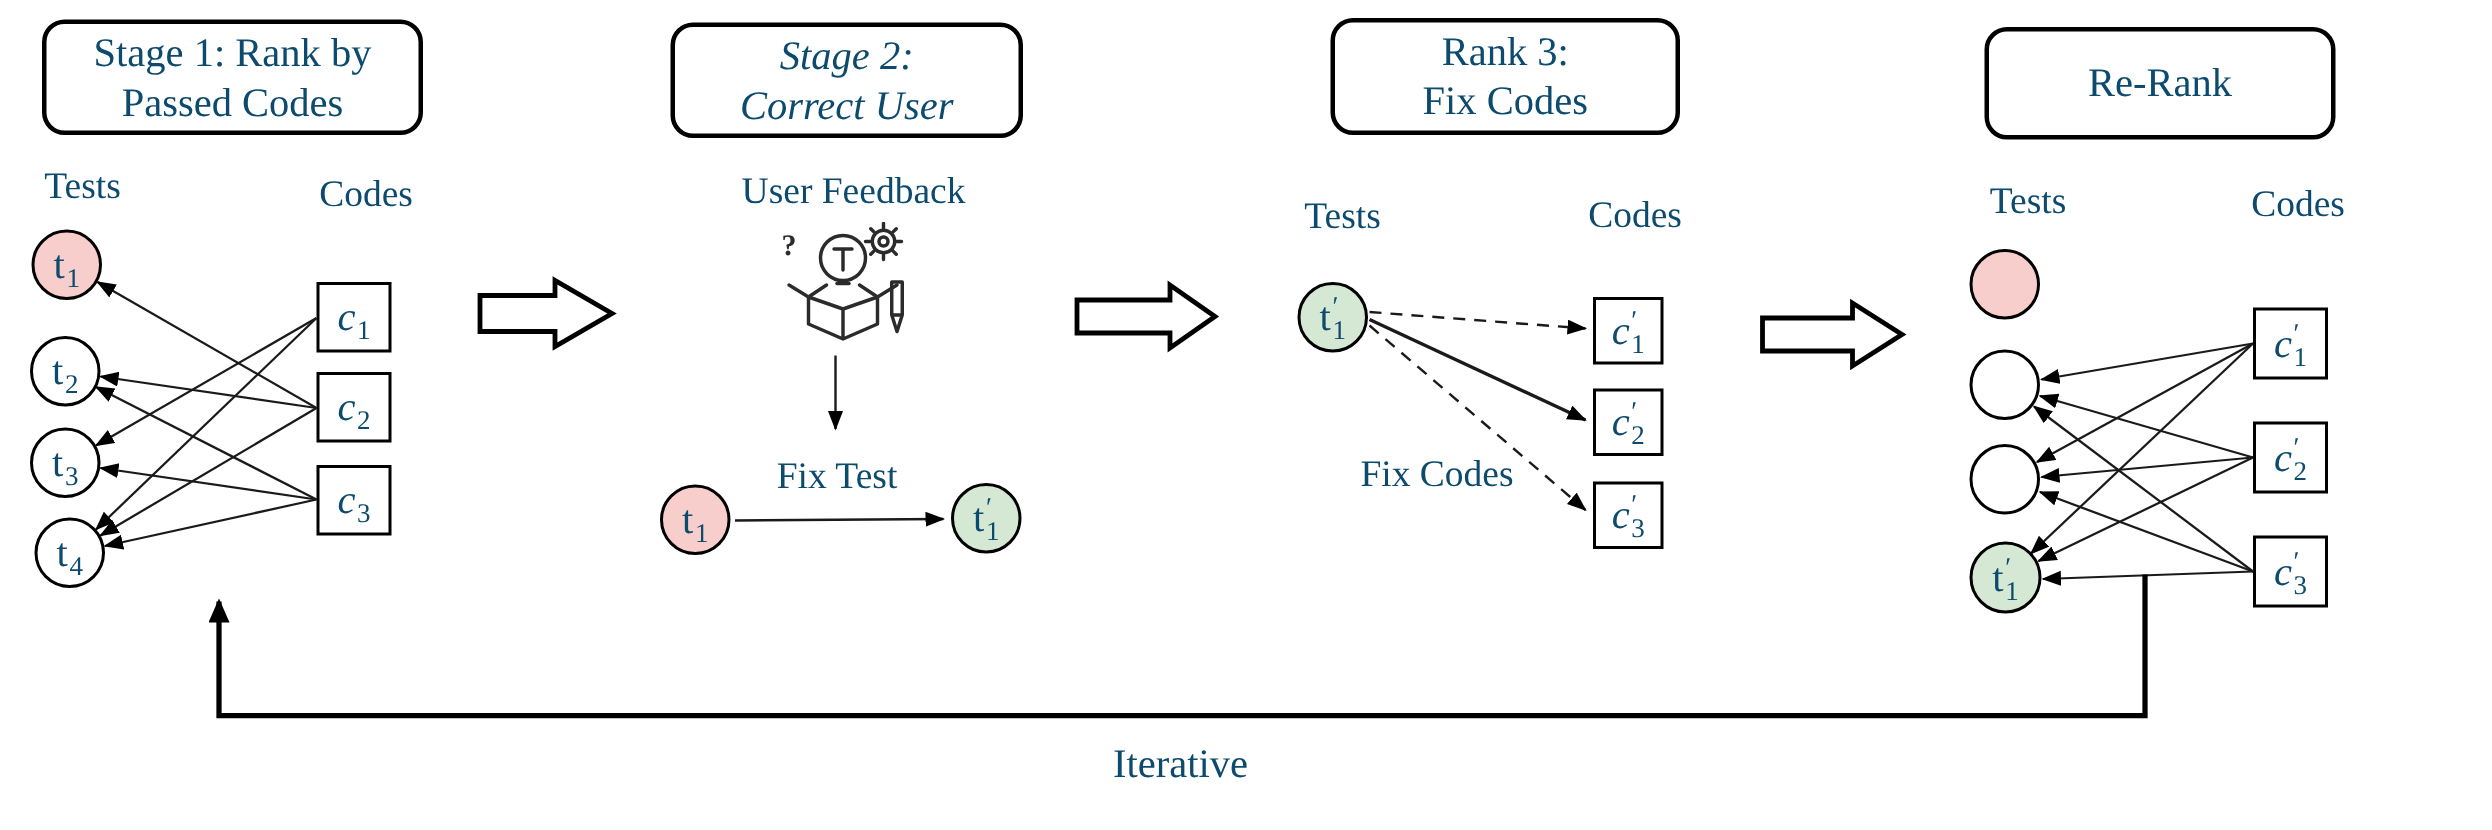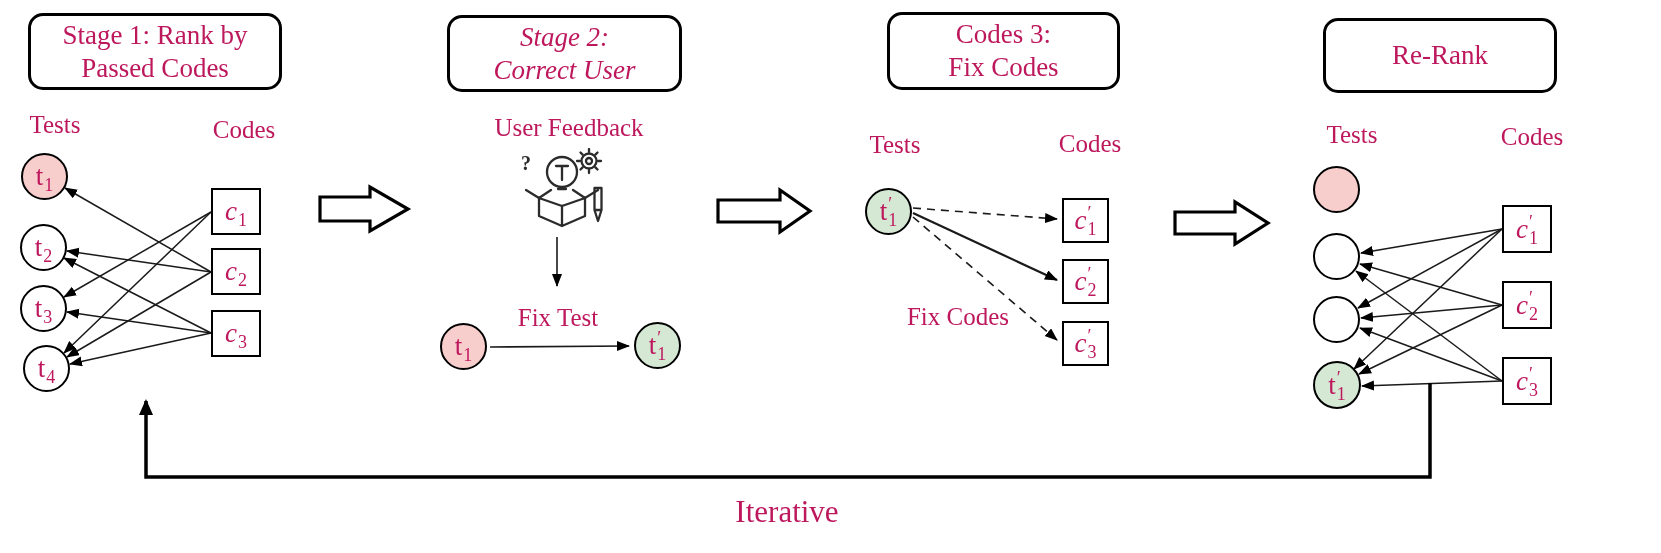--- a/index.html
+++ b/index.html
@@ -1,51 +1,51 @@
 <!DOCTYPE html>
 <html style="--fail_fill: #f8cecc; --pass_fill: #d5e8d4; --stroke: #000000;"><head>
 <meta charset="utf-8">
 <style>
   html,body{margin:0;padding:0;background:#fff;}
   .canvas{position:relative;width:1661px;height:553px;background:#fff;overflow:hidden;
-          font-family:"Liberation Serif",serif;color:#be185d;}
+          font-family:"Liberation Serif",serif;color:#0c4a6e;}
   .stagebox{position:absolute;border:3px solid #000;border-radius:15px;background:#fff;
             display:flex;flex-direction:column;align-items:center;justify-content:center;
             text-align:center;font-size:27px;line-height:1.22;box-sizing:border-box;}
   .lbl{position:absolute;text-align:center;font-size:25px;white-space:nowrap;}
   .circle{position:absolute;width:47px;height:47px;border:2.5px solid #000;border-radius:50%;
           background:#fff;display:flex;align-items:center;justify-content:center;
           box-sizing:border-box;font-size:27px;z-index:1;}
   .sq{position:absolute;border:2.5px solid #000;background:#fff;display:flex;align-items:center;
       justify-content:center;box-sizing:border-box;font-size:27px;z-index:1;}
   .fill-fail{background:var(--fail_fill,#f8cecc);}
   .fill-pass{background:var(--pass_fill,#d5e8d4);}
   .it{font-style:italic;}
   .ps{display:inline-flex;flex-direction:column;justify-content:space-between;height:34px;
       font-size:18px;line-height:1;margin-left:1px;padding-top:1px;}
   .ps .pr{min-height:0;}
   .overlay{position:absolute;left:0;top:0;z-index:2;pointer-events:none;}
   .icnbox{position:absolute;z-index:1;}
-  .itlbl{position:absolute;text-align:center;font-size:31px;}
+  .itlbl{position:absolute;text-align:center;font-size:27px;}
 </style>
 </head>
 <body>
 
 <div class="canvas">
 
   <div class="stagebox" style="left:28px;top:13px;width:254px;height:77px;">
     <span>Stage 1: Rank by</span>
     <span>Passed Codes</span>
   </div>
   <div class="stagebox" style="left:447px;top:15px;width:235px;height:77px;font-style:italic;">
     <span>Stage 2:</span>
     <span>Correct User</span>
   </div>
   <div class="stagebox" style="left:887px;top:12px;width:233px;height:78px;">
-    <span>Codes 3:</span>
+    <span>Rank 3:</span>
     <span>Fix Codes</span>
   </div>
   <div class="stagebox" style="left:1323px;top:18px;width:234px;height:75px;text-align:center;">
     <span>Re-Rank</span>
   </div>
 
   <div class="lbl" style="left:15px;top:111px;width:80px;">Tests</div>
   <div class="lbl" style="left:204px;top:116px;width:80px;">Codes</div>
   <div class="lbl" style="left:469px;top:114px;width:200px;font-family:Liberation Serif, serif;">User Feedback</div>
   <div class="lbl" style="left:498px;top:304px;width:120px;">Fix Test</div>

